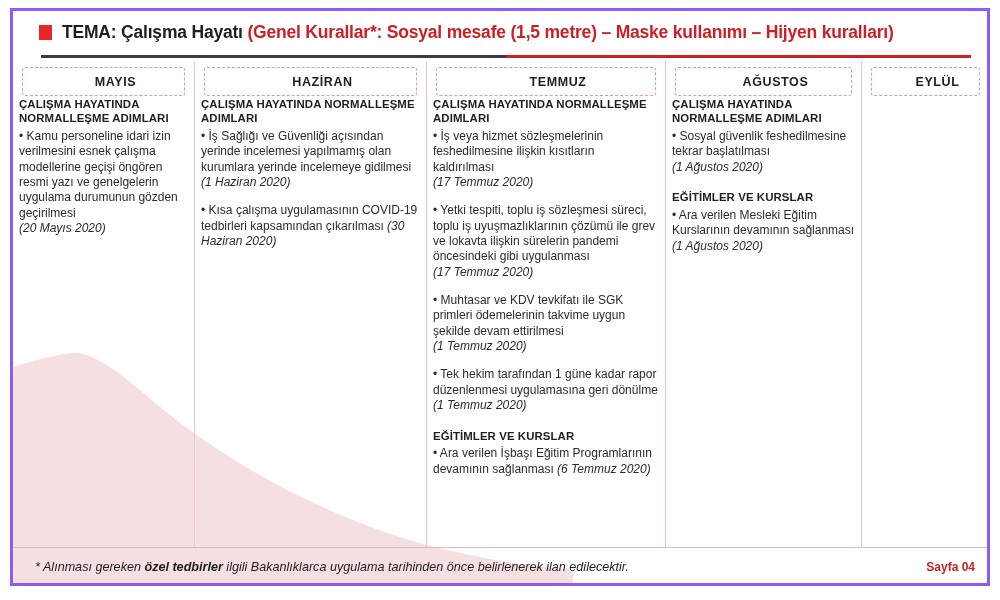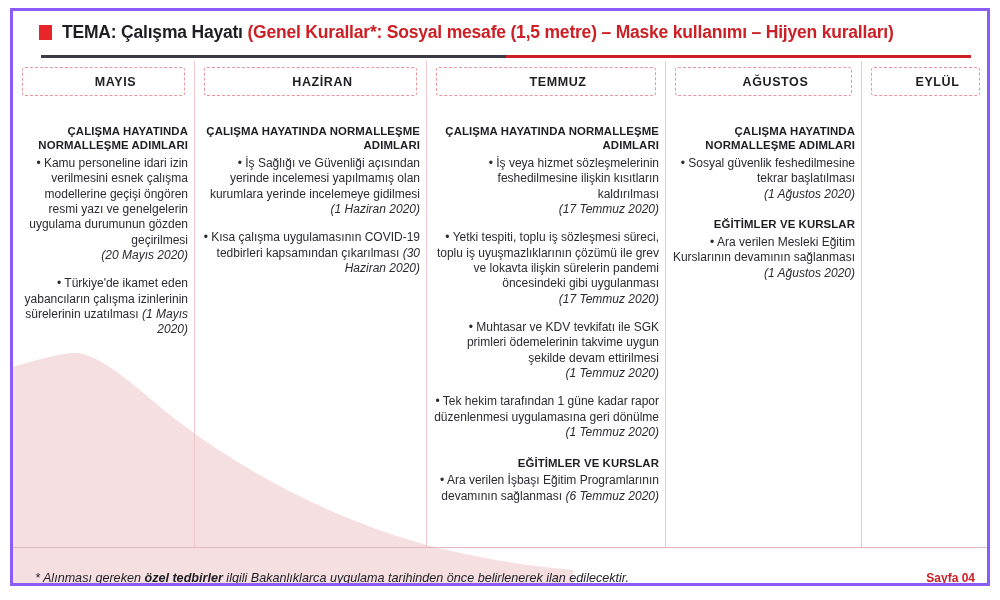--- a/index.html
+++ b/index.html
@@ -130,22 +130,22 @@
   .month-chip .month-label {
     font-size: 12.5px;
     font-weight: bold;
     color: #1d1d24;
     letter-spacing: 0.6px;
   }
 
   
   .col-body {
     position: relative;
-    margin-top: 29px;
-    text-align: right;
+    margin-top: 2px;
+    text-align: left;
     color: #2a2a33;
   }
 
   .section-head {
     font-size: 11.4px;
     font-weight: bold;
     color: #1d1d24;
     line-height: 1.22;
     margin-bottom: 3px;
     letter-spacing: 0.1px;
@@ -169,21 +169,21 @@
     height: 1px;
     background: #dfb9bd;
   }
   .footer {
     position: absolute;
     left: 0;
     top: 537px;
     width: 976px;
     height: 37px;
     display: flex;
-    align-items: flex-end;
+    align-items: center;
     box-sizing: border-box;
     padding: 0 14px 0 22px;
   }
   .footer-note {
     font-size: 12.6px;
     font-style: italic;
     color: #1d1d24;
     flex: 1 1 auto;
     white-space: nowrap;
   }
@@ -221,24 +221,20 @@
       <div class="col col-may">
         <div class="month-chip">
           <span class="month-label">MAYIS</span>
         </div>
         <div class="col-body">
           <div class="section-head">ÇALIŞMA HAYATINDA NORMALLEŞME ADIMLARI</div>
           <div class="item">
             <span>• Kamu personeline idari izin verilmesini esnek çalışma modellerine geçişi öngören resmi yazı ve genelgelerin uygulama durumunun gözden geçirilmesi</span>
             <br><span class="date">(20 Mayıs 2020)</span>
           </div>
-          <div class="item">
-            <span>• Türkiye'de ikamet eden yabancıların çalışma izinlerinin sürelerinin uzatılması</span>
-            <span class="date">(1 Mayıs 2020)</span>
-          </div>
         </div>
       </div>
 
       <div class="col col-haziran">
         <div class="month-chip">
           <span class="month-label">HAZİRAN</span>
         </div>
         <div class="col-body">
           <div class="section-head">ÇALIŞMA HAYATINDA NORMALLEŞME ADIMLARI</div>
           <div class="item">

